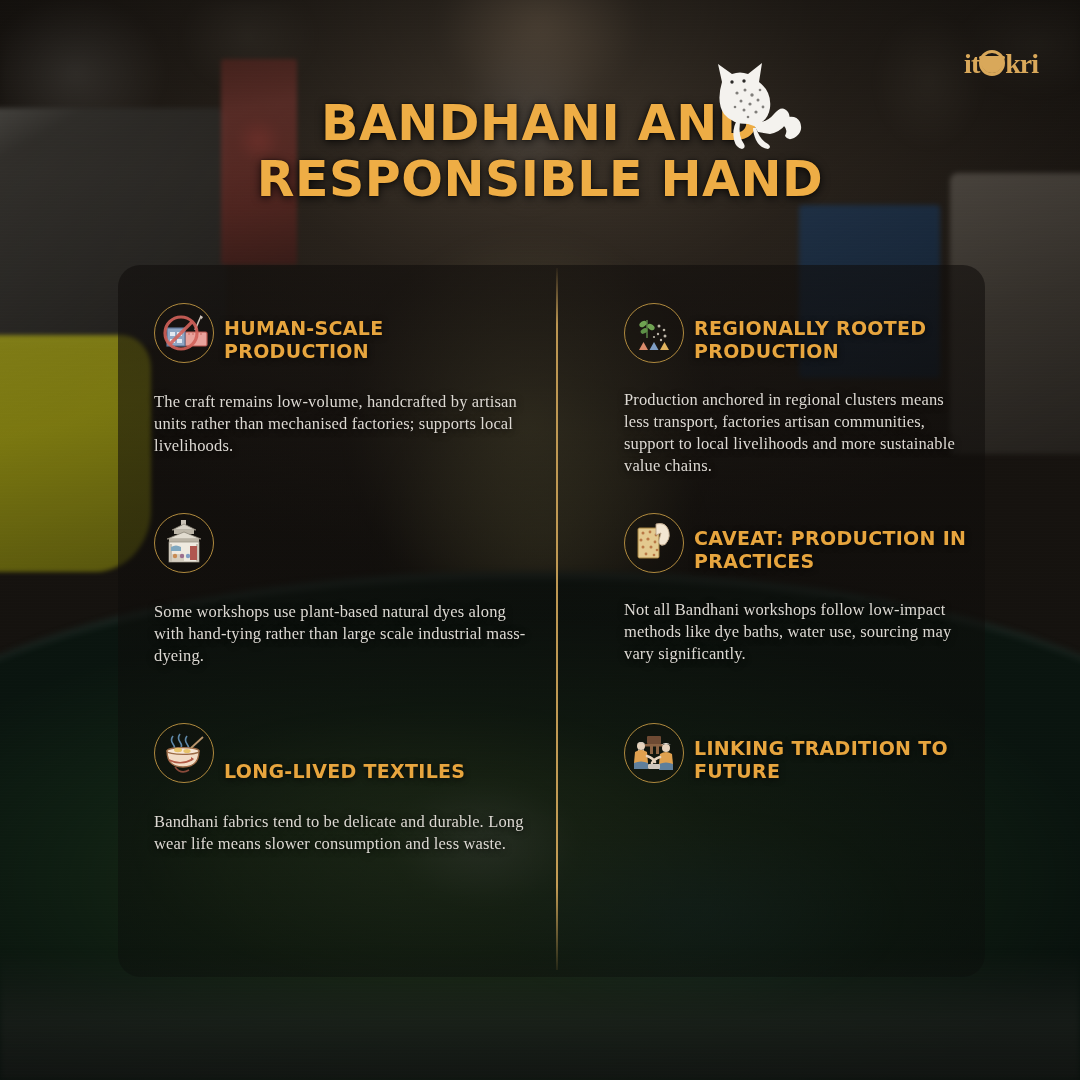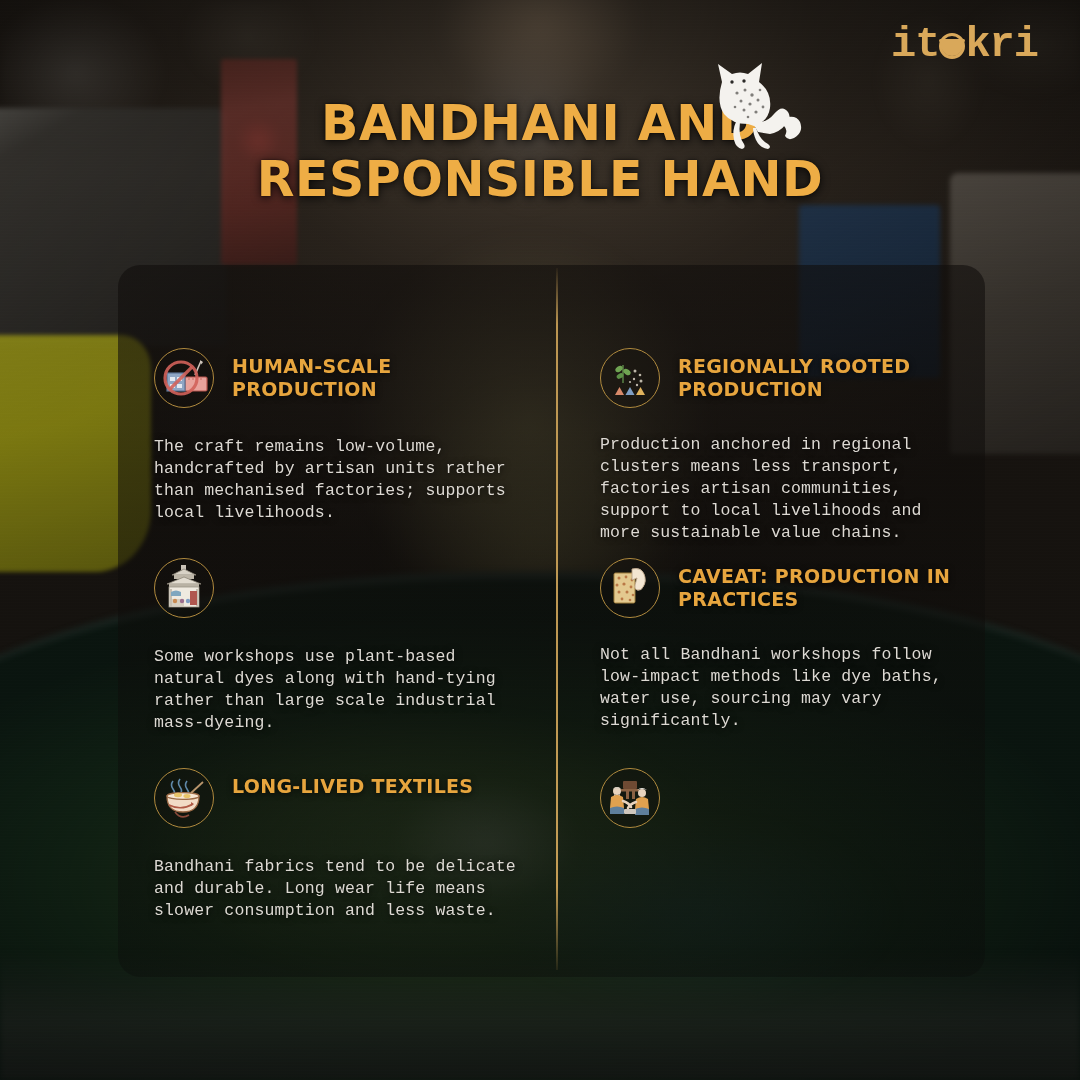--- a/index.html
+++ b/index.html
@@ -114,24 +114,24 @@
   .bg-scrim {
     position:absolute; inset:0;
     background:
       linear-gradient(180deg, rgba(8,7,6,.62) 0%, rgba(10,8,7,.42) 16%, rgba(10,9,8,.34) 40%, rgba(6,8,7,.40) 72%, rgba(5,7,6,.58) 100%);
   }
   .bg-grain { position:absolute; inset:0; opacity:.10;
     background-image:repeating-linear-gradient(0deg, rgba(255,255,255,.05) 0 1px, transparent 1px 3px); }
 
   
   #logo {
-    position:absolute; right:42px; top:24px;
-    font-size:42px; font-weight:700; letter-spacing:-1px;
+    position:absolute; right:42px; top:50px;
+    font-size:28px; font-weight:700; letter-spacing:-1px;
     color:#d9a85a; line-height:1; z-index:40;
-    font-family:Liberation Mono, monospace;
+    font-family:Liberation Serif, serif;
   }
   #logo .basket {
     display:inline-block; position:relative; width:26px; height:26px;
     vertical-align:-3px;
   }
   #logo .basket .rim {
     position:absolute; left:0; top:6px; width:26px; height:3px;
     background:#d9a85a; border-radius:2px;
   }
   #logo .basket .bowl {
@@ -170,40 +170,40 @@
     z-index:25;
   }
 
   
   #grid {
     position:absolute; left:118px; top:265px; width:867px; height:712px;
     display:grid; grid-template-columns:438px 429px; grid-template-rows:210px 210px 210px;
     z-index:26;
   }
   .card { position:relative; padding:38px 28px 0 36px; }
-  .card.right { padding-left:44px; padding-right:14px; }
-
-  .card-head { display:flex; align-items:flex-start; gap:18px;margin-top:45px; }
+  .card.right { padding-left:68px; padding-right:14px; }
+
+  .card-head { display:flex; align-items:flex-end; gap:10px; }
   .icon-circle {
     flex:0 0 auto; width:60px; height:60px; border-radius:50%;
     border:1.5px solid #b08a3e; position:relative; overflow:hidden;
     background:rgba(20,16,13,.30);
   }
   .icon-circle svg { position:absolute; left:0; top:0; }
   .card-title {
     font-family:"DejaVu Sans", sans-serif;
     font-weight:700; font-size:19px; line-height:1.22; letter-spacing:.3px;
     color:#e7a53e; padding-top:7px;
     text-shadow:0 1px 6px rgba(0,0,0,.75);
   }
   .card-body {
     margin-top:28px; font-size:16.5px; line-height:1.33;
     color:#ddd9d3; letter-spacing:.15px;
     text-shadow:0 1px 7px rgba(0,0,0,.85);
-    font-family:Liberation Mono, monospace;
+    font-family:Liberation Serif, serif;
   }
   .card.right .card-body { margin-top:26px; }
 </style>
 </head>
 <body>
 
 <div id="photo">
   <div class="bg-base"></div>
   <div class="bg-wall"></div>
   <div class="bg-greybox"></div>
@@ -406,16 +406,17 @@
           <g>
             <circle cx="41" cy="24" r="4" fill="#e7d3bd"></circle>
             <path d="M36 21 q5 -4 10 0 q-5 -2 -10 0 Z" fill="#f0ece4"></path>
             <path d="M35 30 q6 -4 12 0 l1 10 l-14 0 Z" fill="#e0a14f"></path>
             <path d="M34 40 q7 -3 14 0 l0 6 l-14 0 Z" fill="#5f7f9c"></path>
             <path d="M35 33 q-6 2 -8 6" stroke="#e7d3bd" stroke-width="2.6" fill="none" stroke-linecap="round"></path>
           </g>
           <rect x="23" y="40" width="12" height="5" rx="1" fill="#cfc7bd"></rect>
         </svg>
       </div>
+      <div class="card-title">LINKING TRADITION TO FUTURE</div>
     </div>
   </div>
 
 </div>
 
 </body></html>

